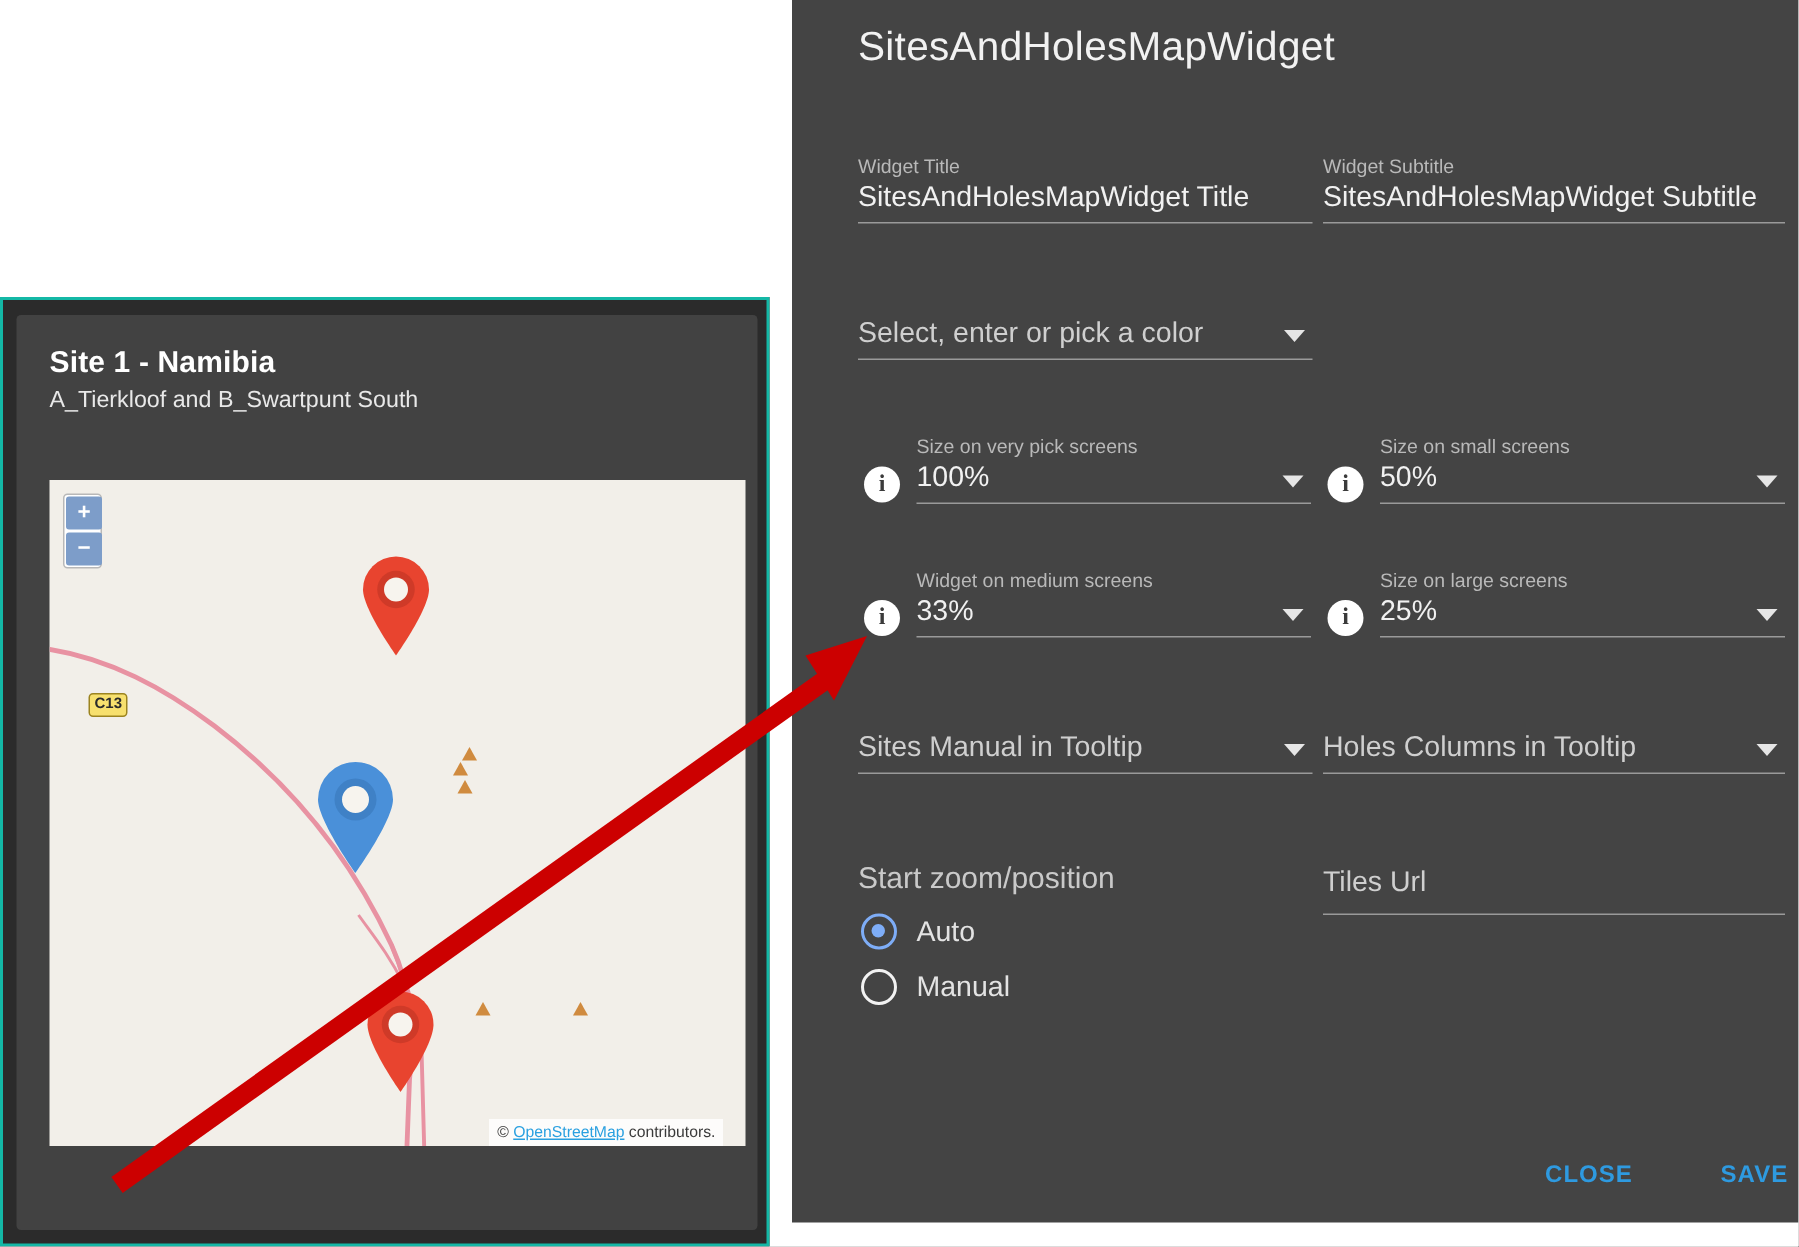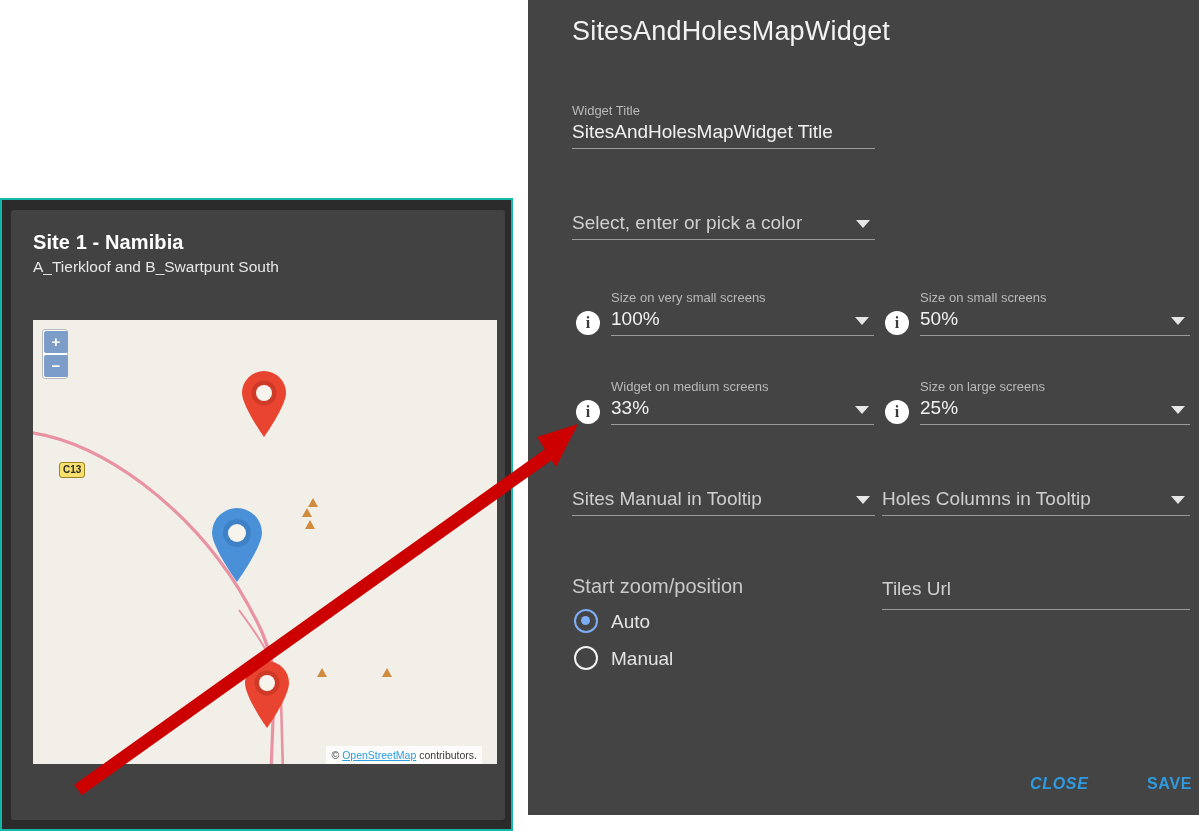--- a/index.html
+++ b/index.html
@@ -190,30 +190,35 @@
   <div id="dialog">
 
     <div id="dialog-title">SitesAndHolesMapWidget</div>
 
     <div class="field" style="left:44px; top:103px; width:303px;">
       <div class="field-label">Widget Title</div>
       <div class="field-value">SitesAndHolesMapWidget Title</div>
       <div class="underline"></div>
     </div>
 
+    <div class="field" style="left:354px; top:103px; width:308px;">
+      <div class="field-label">Widget Subtitle</div>
+      <div class="field-value">SitesAndHolesMapWidget Subtitle</div>
+      <div class="underline"></div>
+    </div>
 
     <div class="field" style="left:44px; top:210px; width:303px;">
       <div class="field-placeholder">Select, enter or pick a color</div>
       <div class="underline"></div>
       <div class="caret" style="left:284px; top:10px;"></div>
     </div>
 
     <div class="info-icon" style="left:48px; top:311px;">i</div>
     <div class="field" style="left:83px; top:290px; width:263px;">
-      <div class="field-label">Size on very small screens</div>
+      <div class="field-label">Size on very pick screens</div>
       <div class="field-value">100%</div>
       <div class="underline"></div>
       <div class="caret" style="left:244px; top:27px;"></div>
     </div>
 
     <div class="info-icon" style="left:357px; top:311px;">i</div>
     <div class="field" style="left:392px; top:290px; width:270px;">
       <div class="field-label">Size on small screens</div>
       <div class="field-value">50%</div>
       <div class="underline"></div>
@@ -256,21 +261,21 @@
     <div class="radio-label" style="left:83px; top:610px;">Auto</div>
 
     <div class="radio-outer radio-off" style="left:46px; top:646px;"></div>
     <div class="radio-label" style="left:83px; top:647px;">Manual</div>
 
     <div class="field" style="left:354px; top:576px; width:308px;">
       <div class="field-placeholder">Tiles Url</div>
       <div class="underline" style="margin-top:7px;"></div>
     </div>
 
-    <div class="dlg-action" style="left:502px; top:774px;font-style:italic;">CLOSE</div>
+    <div class="dlg-action" style="left:502px; top:774px;">CLOSE</div>
     <div class="dlg-action" style="left:619px; top:774px;">SAVE</div>
   </div>
 
   <svg id="arrow-overlay">
     <line x1="78" y1="790" x2="552" y2="452" stroke="#cc0000" stroke-width="13" stroke-linecap="butt"></line>
     <polygon points="578,424 537,437 556,467" fill="#cc0000"></polygon>
   </svg>
 
 </div>
 

